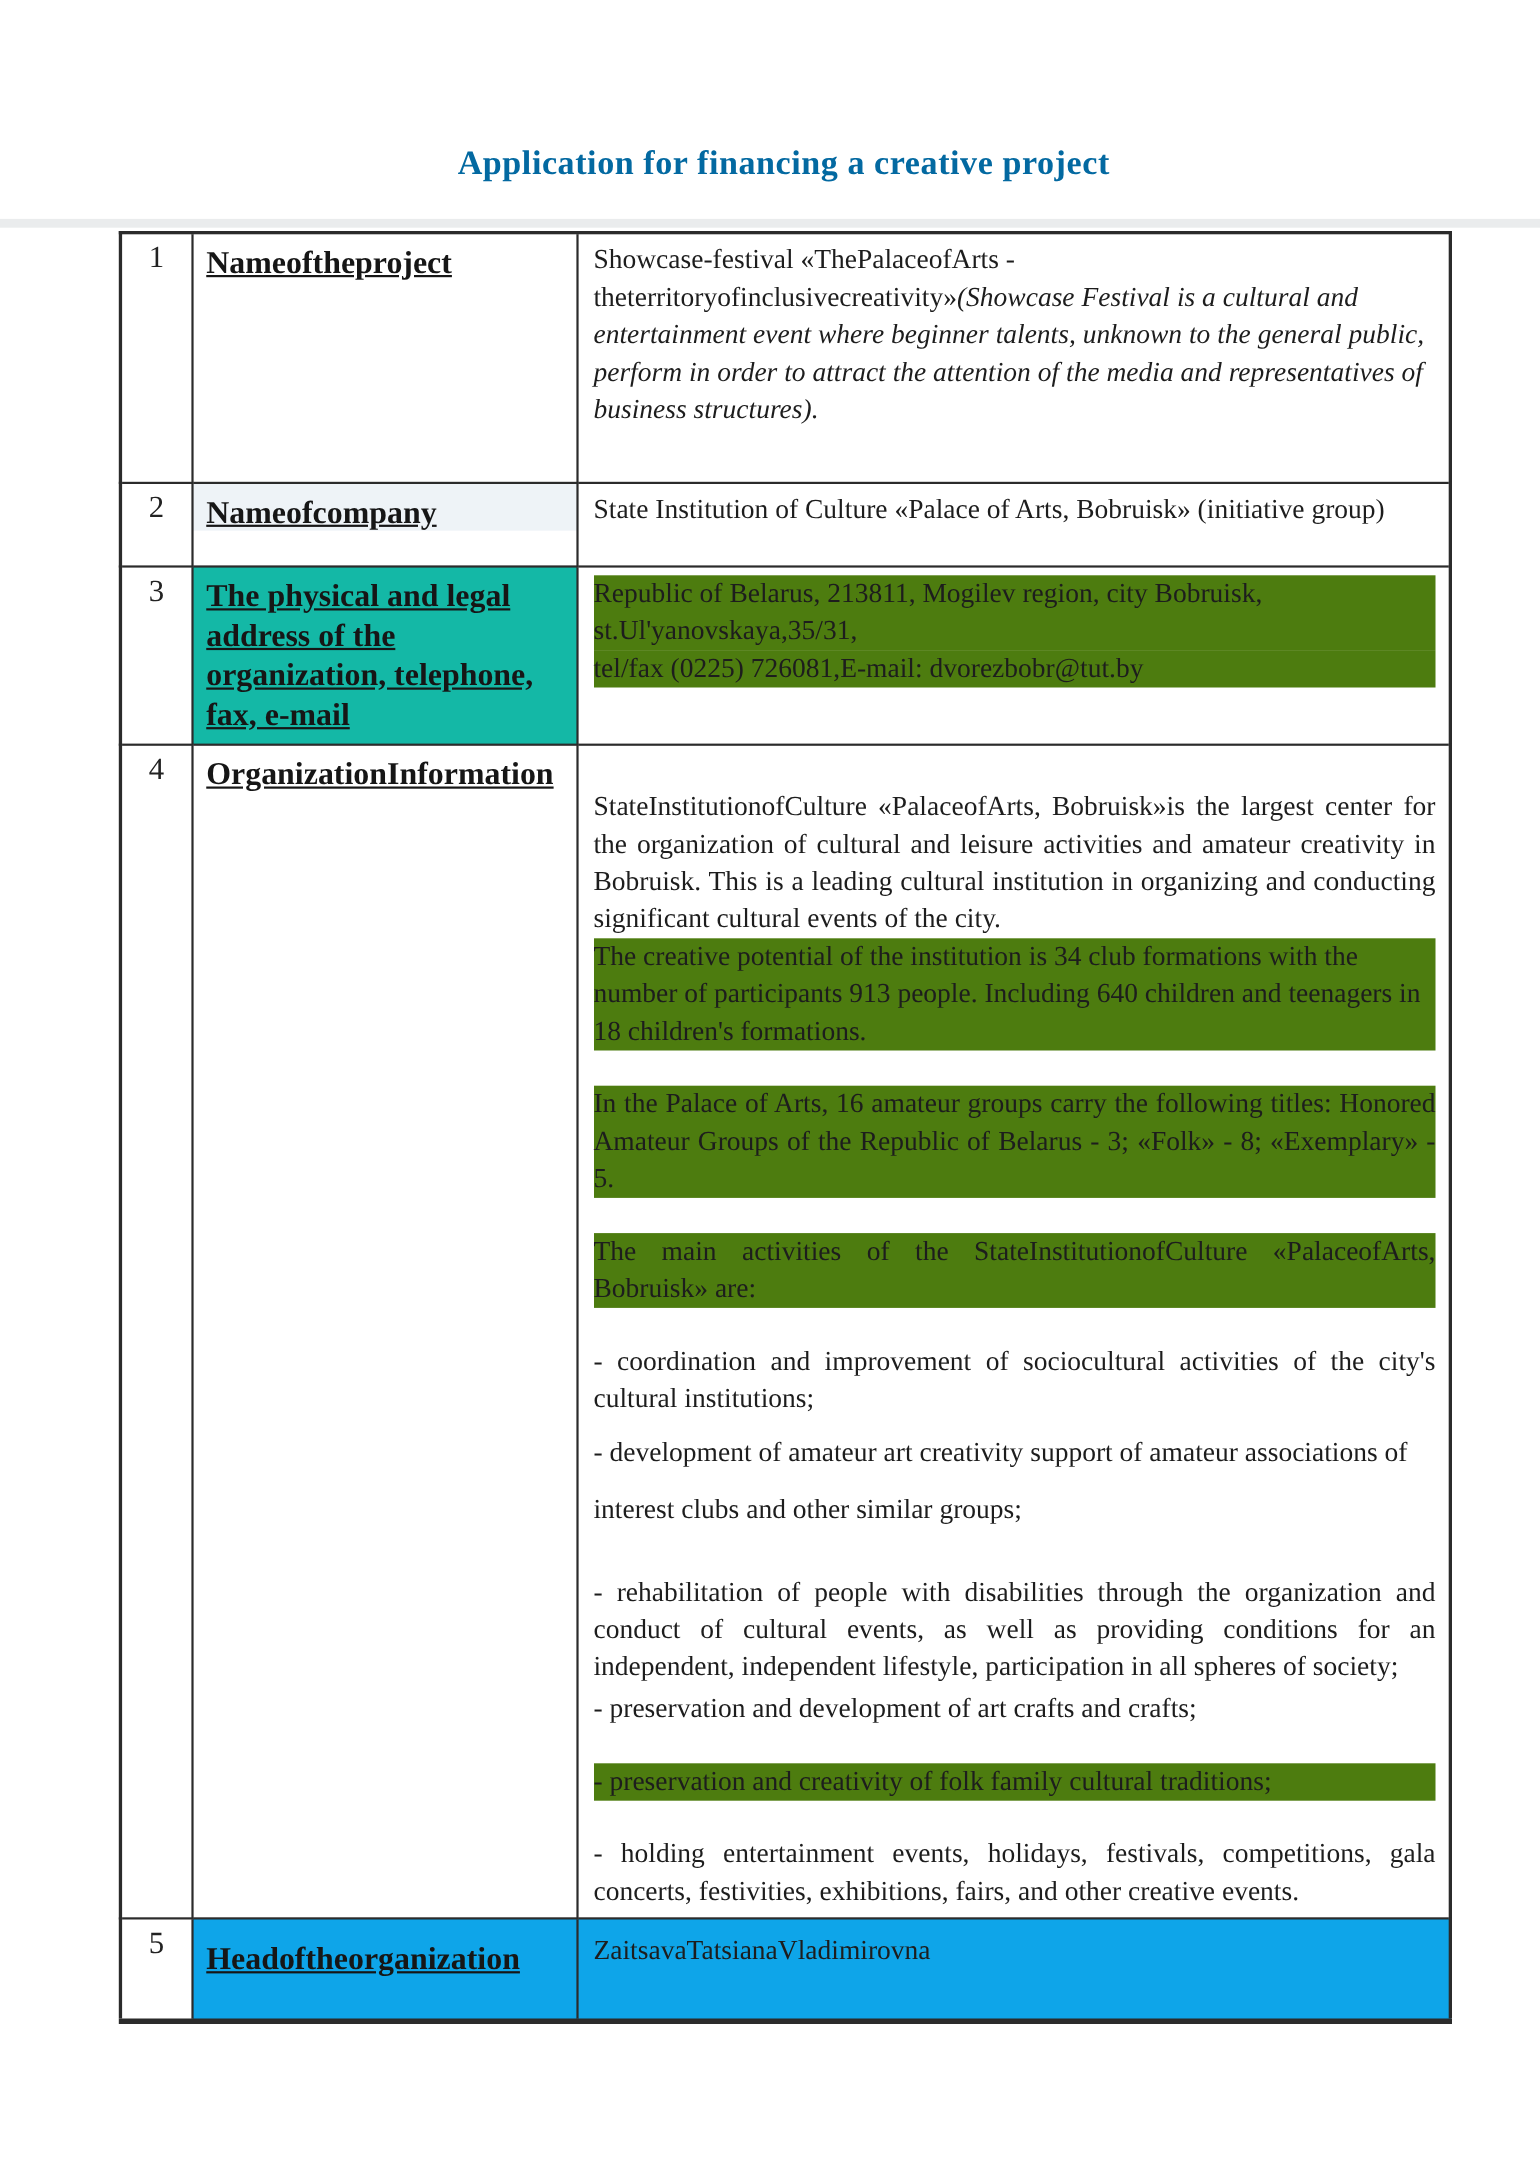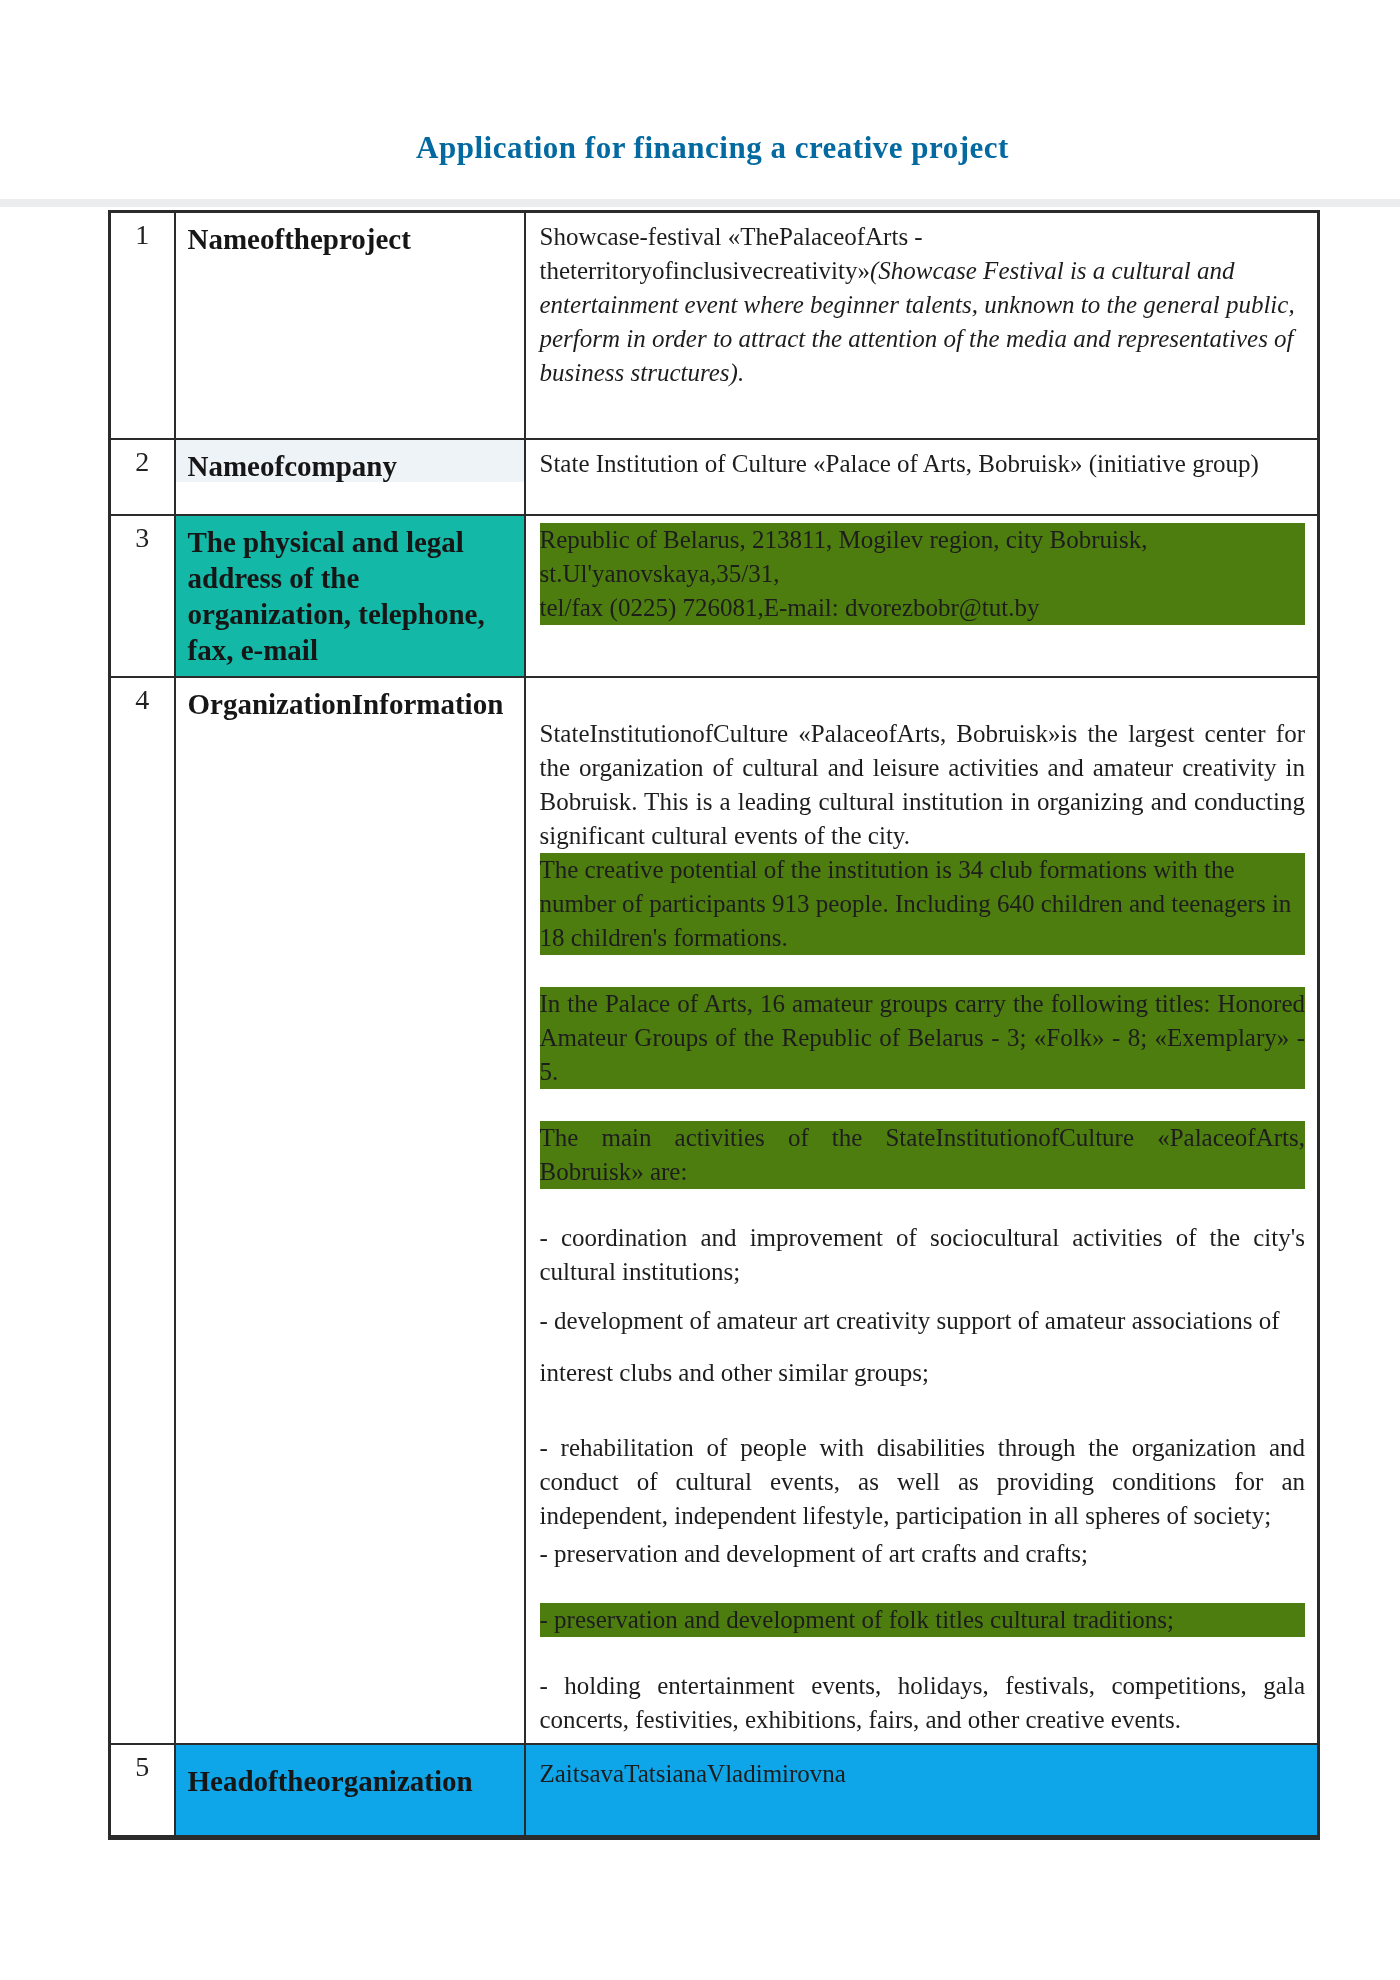--- a/index.html
+++ b/index.html
@@ -58,20 +58,21 @@
     color: #222;
   }
   td.label {
     font-size: 29px;
     font-weight: bold;
     line-height: 36px;
     padding: 8px 10px 8px 12px;
     color: #161616;
     overflow-wrap: anywhere;
     word-break: break-word;
+    text-decoration: underline;
   }
   td.content {
     font-size: 25px;
     line-height: 34px;
     padding: 7px 12px 6px 14px;
     color: #1d1d1d;
   }
   
   tr.r1 td { height: 227px; }
   tr.r2 td { height: 76px; }
@@ -141,21 +142,21 @@
         <td class="label">OrganizationInformation</td>
         <td class="content">
           <p class="para just">StateInstitutionofCulture «PalaceofArts, Bobruisk»is the largest center for the organization of cultural and leisure activities and amateur creativity in Bobruisk. This is a leading cultural institution in organizing and conducting significant cultural events of the city.</p>
           <p class="para hl">The creative potential of the institution is 34 club formations with the number of participants 913 people. Including 640 children and teenagers in 18 children's formations.</p>
           <p class="para just hl">In the Palace of Arts, 16 amateur groups carry the following titles: Honored Amateur Groups of the Republic of Belarus - 3; «Folk» - 8; «Exemplary» - 5.</p>
           <p class="para just hl">The main activities of the StateInstitutionofCulture «PalaceofArts, Bobruisk» are:</p>
           <p class="para just">- coordination and improvement of sociocultural activities of the city's cultural institutions;</p>
           <p class="para loose">- development of amateur art creativity support of amateur associations of interest clubs and other similar groups;</p>
           <p class="para just">- rehabilitation of people with disabilities through the organization and conduct of cultural events, as well as providing conditions for an independent, independent lifestyle, participation in all spheres of society;</p>
           <p class="para gap-top">- preservation and development of art crafts and crafts;</p>
-          <p class="para just hl">- preservation and development of folk titles cultural traditions;</p>
+          <p class="para just hl">- preservation and creativity of folk family cultural traditions;</p>
           <p class="para just">- holding entertainment events, holidays, festivals, competitions, gala concerts, festivities, exhibitions, fairs, and other creative events.</p>
         </td>
       </tr>
 
       <tr class="r5">
         <td class="num">5</td>
         <td class="label">Headoftheorganization</td>
         <td class="content">
           <p class="para">ZaitsavaTatsianaVladimirovna</p>
         </td>

